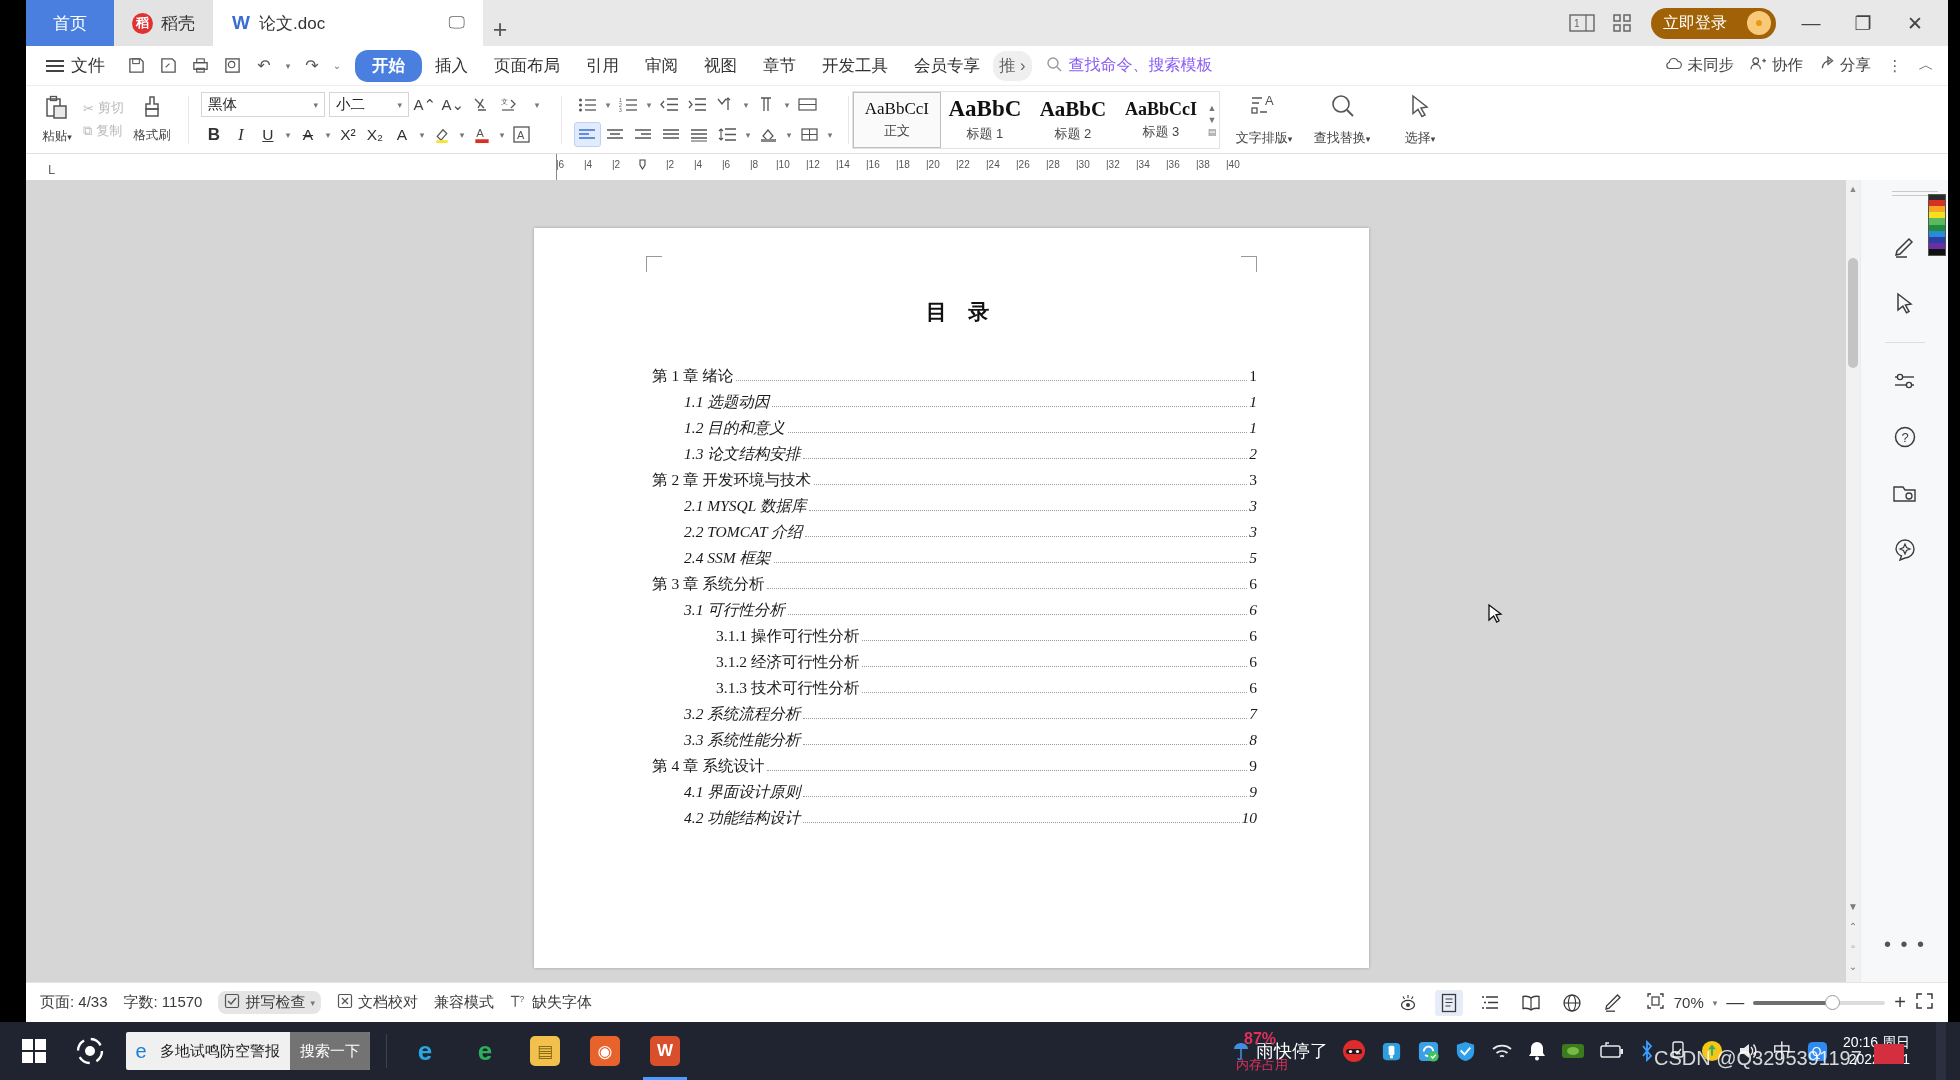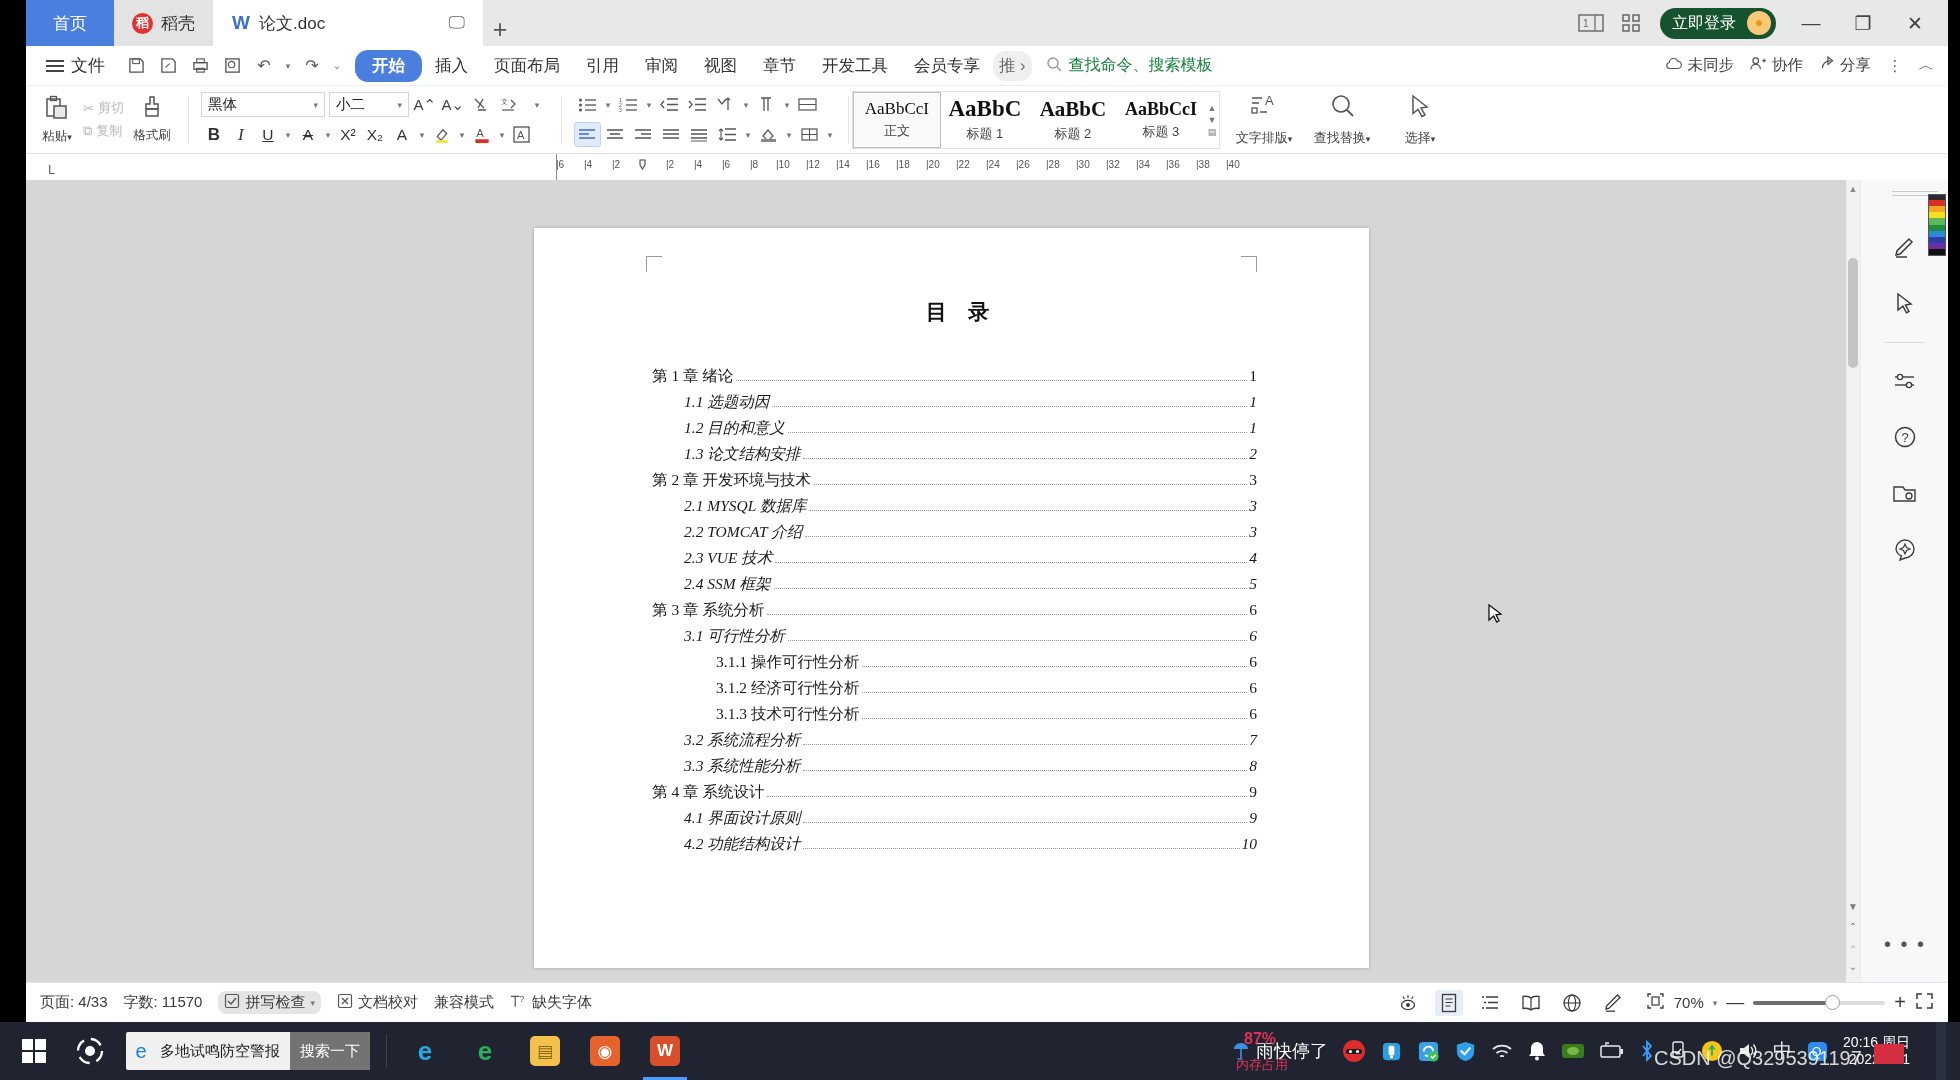--- a/index.html
+++ b/index.html
@@ -45,22 +45,22 @@
   .tab-right {
     margin-left: auto; display: flex; align-items: center; gap: 6px;
     padding-right: 10px; height: 46px;
   }
   .tbtn {
     width: 34px; height: 34px; display: flex; align-items: center; justify-content: center;
     color: #555; font-size: 19px; cursor: default;
   }
   .tbtn.plus { font-size: 25px; color:#555; }
   .login-pill {
-    display: flex; align-items: center; gap: 11px;
-    background: #14532d; border-radius: 16px; height: 31px;
+    display: flex; align-items: center; gap: 20px;
+    background: #a16207; border-radius: 16px; height: 31px;
     padding: 0 5px 0 12px; color: #fff; font-size: 16px; margin: 0 6px; font-family: Liberation Serif, serif;
   }
   .login-pill .av {
     width: 24px; height: 24px; border-radius: 50%; background: #f9c97a;
     display:flex; align-items:center; justify-content:center; font-size:14px; color:#e89a10;
   }
   .wbtn { width: 46px; height: 46px; display: flex; align-items: center; justify-content: center;
     font-size: 19px; color: #444; }
 
   
@@ -72,21 +72,21 @@
   .mfile { display:flex; align-items:center; gap:7px; font-size:17px; color:#333; padding: 0 10px;}
   .hamb { display:inline-block; width:18px; }
   .hamb i { display:block; height:2px; background:#444; margin:3px 0; }
   .qat { display: flex; align-items: center; gap: 2px; margin-left: 6px; }
   .qbtn { width: 30px; height: 30px; display:flex; align-items:center; justify-content:center;
     color:#555; font-size:16px; }
   .mtabs { display: flex; align-items: center; gap: 0px; margin-left: 10px;}
   .mtab { font-size: 16.5px; color: #333; padding: 4px 13px; border-radius: 13px; cursor: default;}
   .mtab.sel { background: #4a7fe0; color: #fff; font-weight: bold; padding: 5px 17px;}
   .mtab.more { padding: 4px 6px; color:#666; background:#efefef; }
-  .msearch { display:flex; align-items:center; gap:7px; margin-left: 14px; color:#15803d; font-size:16px;}
+  .msearch { display:flex; align-items:center; gap:7px; margin-left: 14px; color:#8b5cf6; font-size:16px;}
   .menu-right { margin-left:auto; display:flex; align-items:center; gap: 16px; padding-right: 14px; font-size:15.5px; color:#444;}
   .mr-item { display:flex; align-items:center; gap:5px; }
 
   
   .ribbon {
     position: absolute; left: 26px; top: 86px; right: 12px; height: 68px;
     background: #fff; border-bottom: 1px solid #e2e2e2;
     display: flex; align-items: center;
   }
   .rgroup { display: flex; align-items: center; height: 68px; padding: 0 5px;}
@@ -765,25 +765,20 @@
               <span class="tt">2.1 MYSQL 数据库</span>
               <span class="dots"></span>
               <span class="pg">3</span>
             </div>
           <div class="toc-row lvl2 sc">
               <span class="tt">2.2 TOMCAT 介绍</span>
               <span class="dots"></span>
               <span class="pg">3</span>
             </div>
           <div class="toc-row lvl2 sc">
-              <span class="tt">2.3 VUE 技术</span>
-              <span class="dots"></span>
-              <span class="pg">4</span>
-            </div>
-          <div class="toc-row lvl2 sc">
               <span class="tt">2.4 SSM 框架</span>
               <span class="dots"></span>
               <span class="pg">5</span>
             </div>
           <div class="toc-row lvl1">
               <span class="tt">第 3 章 系统分析</span>
               <span class="dots"></span>
               <span class="pg">6</span>
             </div>
           <div class="toc-row lvl2">

